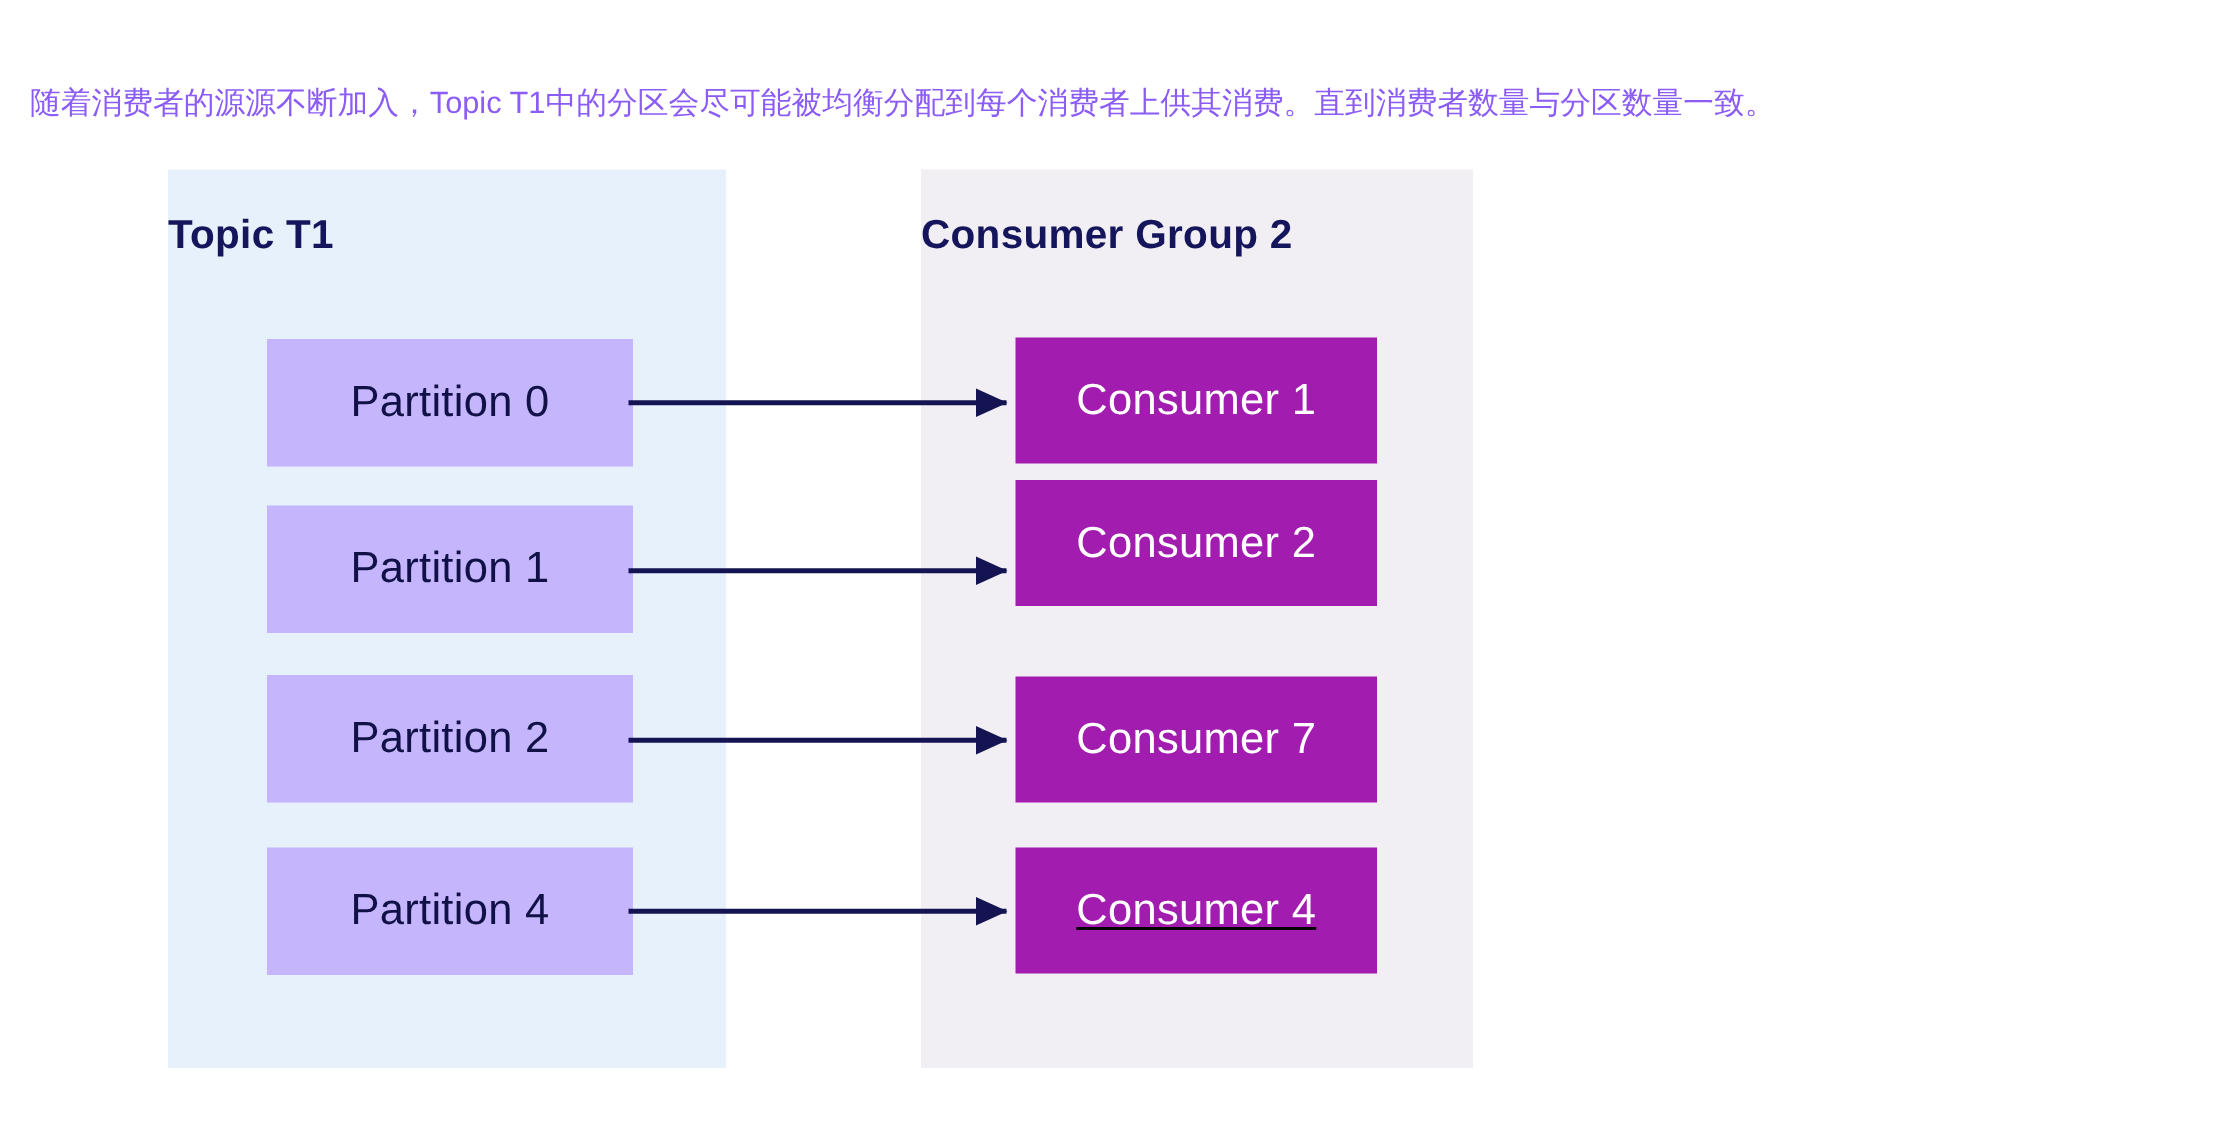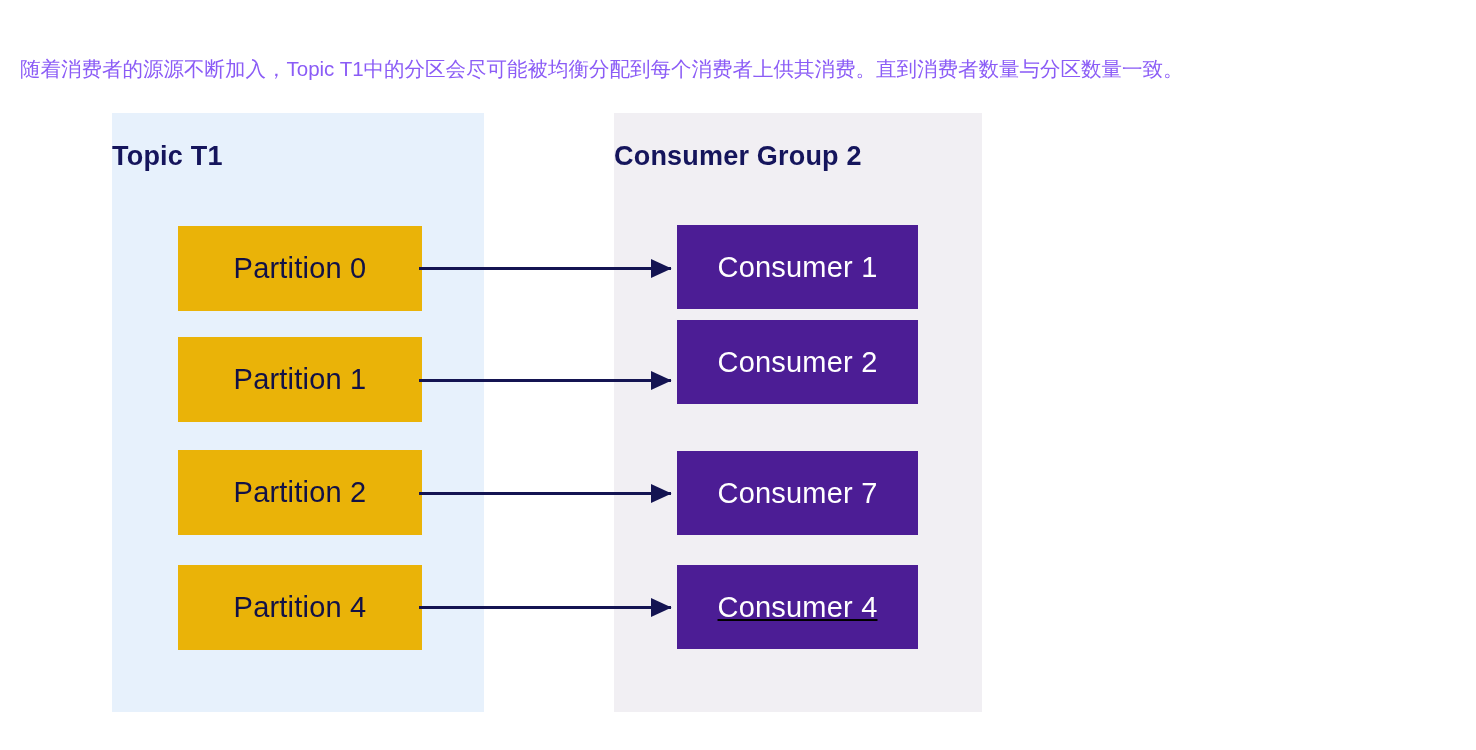--- a/index.html
+++ b/index.html
@@ -77,31 +77,31 @@
   .node-label {
     font-size: 29px;
     font-weight: normal;
     letter-spacing: 0.2px;
   }
 
   .partition {
     left: 178px;
     width: 244px;
     height: 85px;
-    background: #eab308;
+    background: #c4b5fd;
   }
   .partition .node-label {
     color: #111147;
   }
 
   .consumer {
     left: 677px;
     width: 241px;
     height: 84px;
-    background: #4c1d95;
+    background: #a21caf;
   }
   .consumer .node-label {
     color: #ffffff;
   }
 
   
   .row-0 { top: 226px; }
   .row-1 { top: 337px; }
   .row-2 { top: 450px; justify-content: center; }
   .row-3 { top: 565px; }

